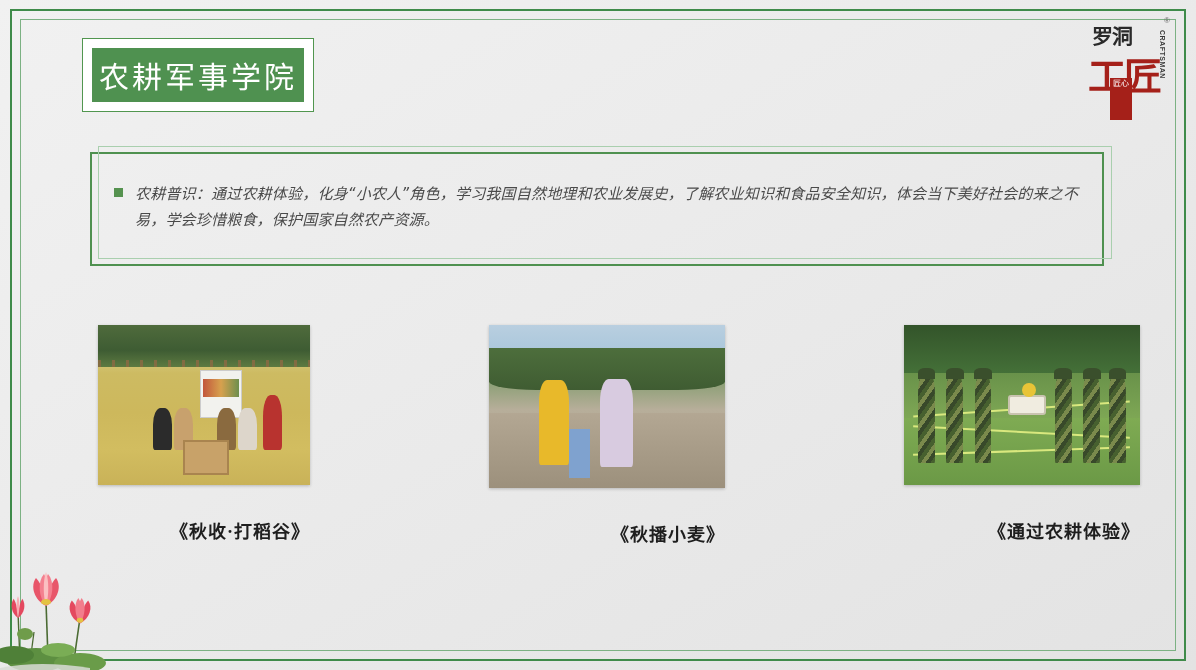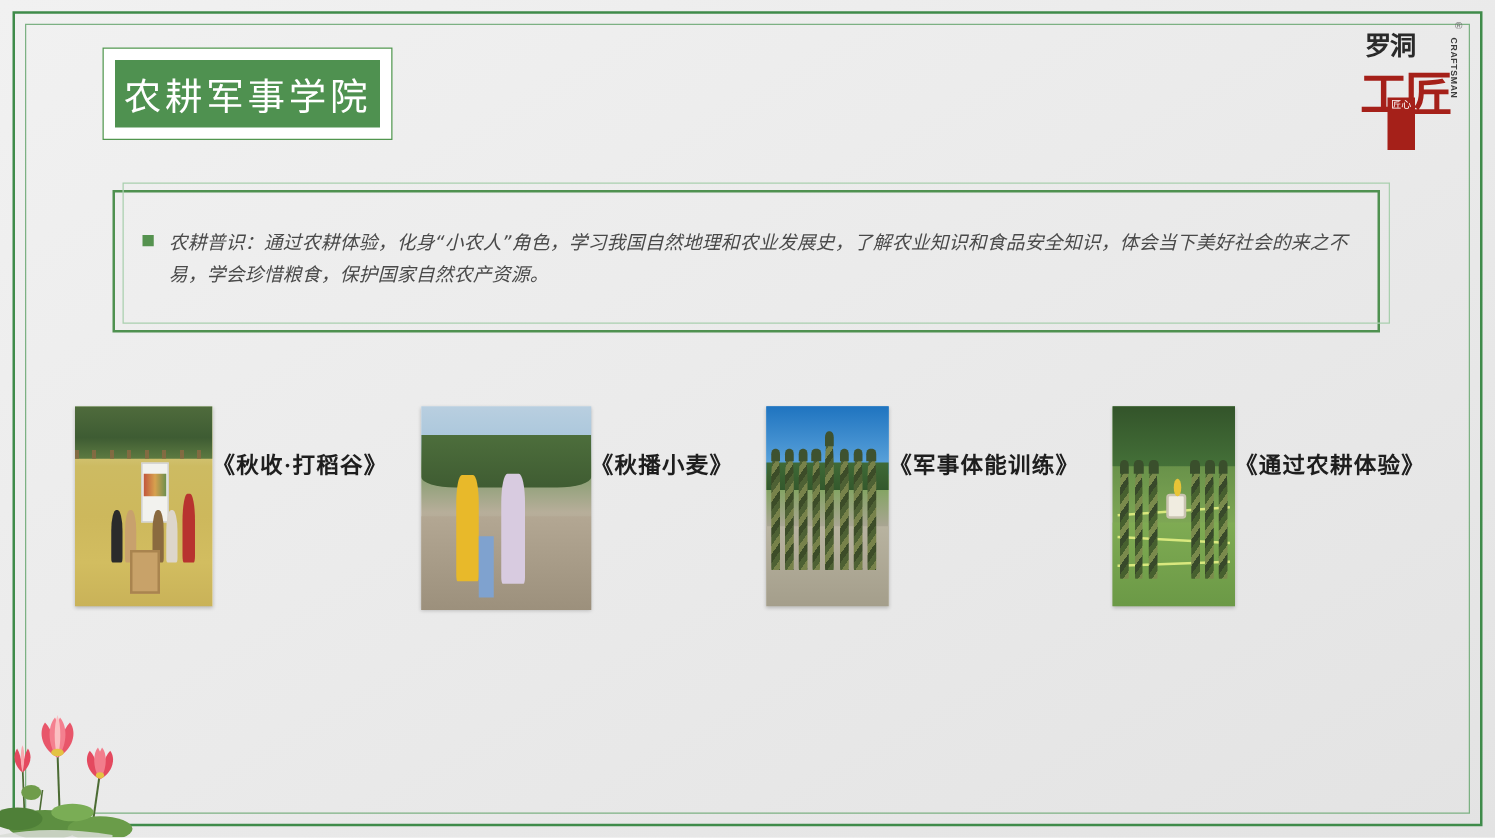--- a/index.html
+++ b/index.html
@@ -181,22 +181,22 @@
     position: absolute;
     left: 60px;
     top: 325px;
     width: 1080px;
     display: flex;
     justify-content: space-between;
   }
   .gallery-item {
     width: 250px;
     display: flex;
-    flex-direction: row;
-    align-items: flex-start;
+    flex-direction: column;
+    align-items: flex-end;
   }
   .photo {
     width: 100%;
     height: 162px;
     position: relative;
     overflow: hidden;
     background: #cfcfcf;
     box-shadow: 0 1px 3px rgba(0,0,0,0.22);
   }
   .photo.p1 { width: 212px; height: 160px; }
@@ -341,36 +341,20 @@
       <div class="photo p2 ph-wheat">
         <div class="hill"></div>
         <div class="ground"></div>
         <div class="p-yellow"></div>
         <div class="p-blue"></div>
         <div class="p-purple"></div>
       </div>
       <div class="caption">《秋播小麦》</div>
     </div>
 
-    <div class="gallery-item">
-      <div class="photo p3 ph-mil3">
-        <div class="sky"></div>
-        <div class="treeline"></div>
-        <div class="ground"></div>
-        <div class="soldier" style="left:4%;"></div>
-        <div class="soldier" style="left:15%;"></div>
-        <div class="soldier" style="left:26%;"></div>
-        <div class="soldier" style="left:37%;"></div>
-        <div class="soldier" style="left:48%;height:64%;"></div>
-        <div class="soldier" style="left:60%;"></div>
-        <div class="soldier" style="left:71%;"></div>
-        <div class="soldier" style="left:82%;"></div>
-      </div>
-      <div class="caption">《军事体能训练》</div>
-    </div>
 
     <div class="gallery-item">
       <div class="photo p4 ph-mil4">
         <div class="treeline"></div>
         <div class="lawn"></div>
         <div class="rope" style="top:52%;transform:rotate(-4deg);"></div>
         <div class="rope" style="top:66%;transform:rotate(3deg);"></div>
         <div class="rope" style="top:78%;transform:rotate(-2deg);"></div>
         <div class="soldier" style="left:6%;"></div>
         <div class="soldier" style="left:18%;"></div>

